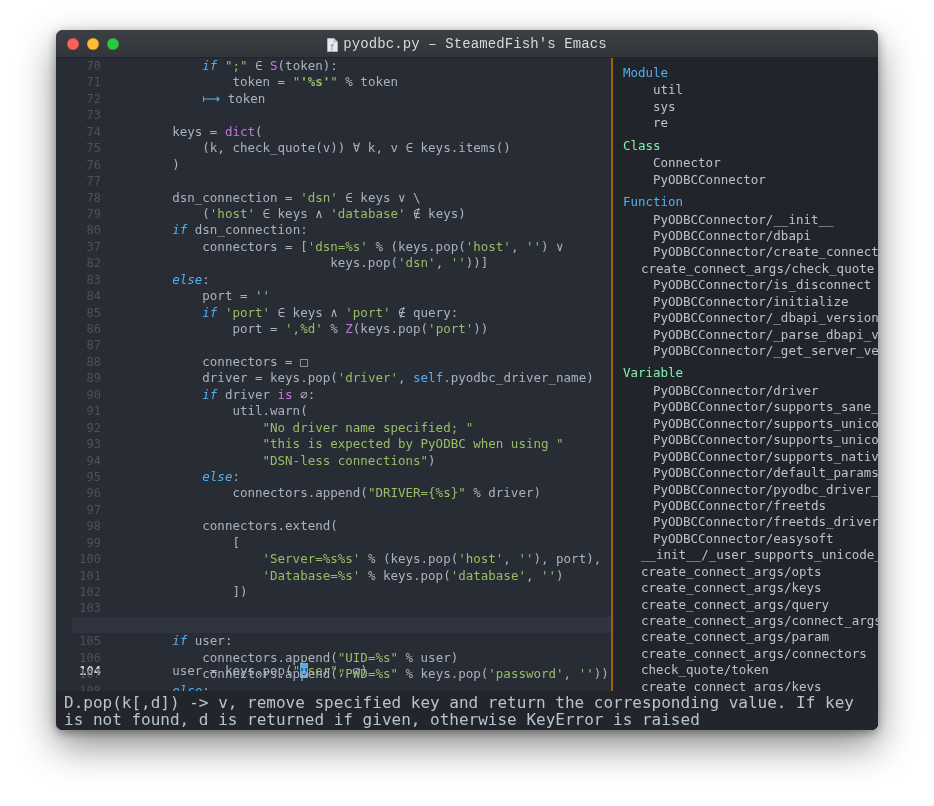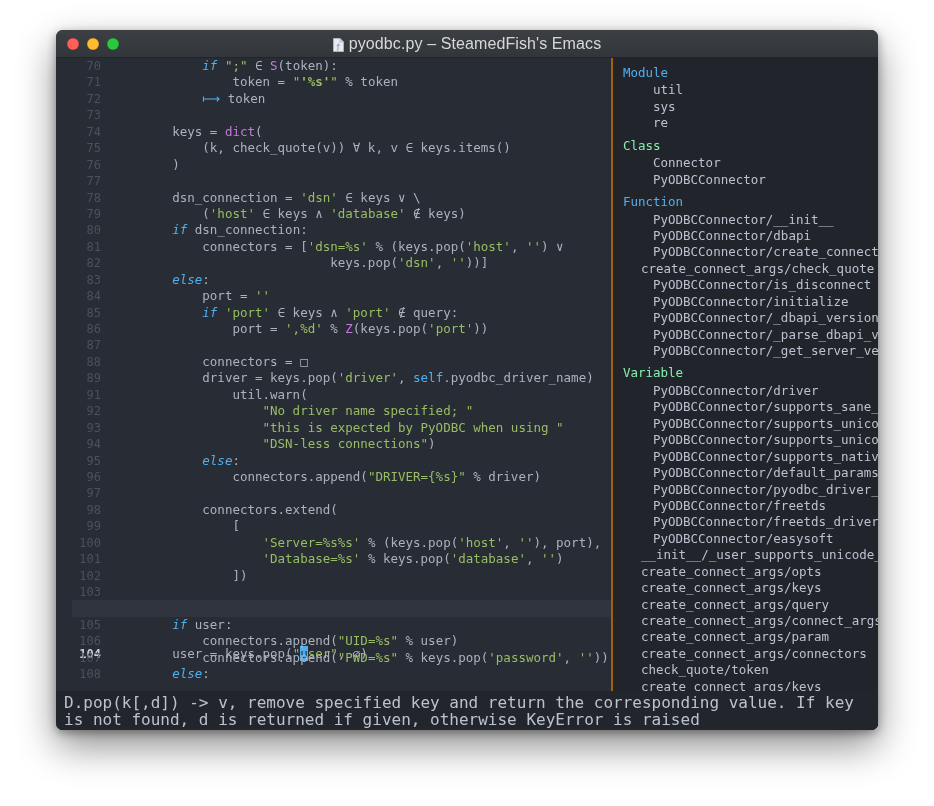--- a/index.html
+++ b/index.html
@@ -25,21 +25,21 @@
   .dot{width:12px;height:12px;border-radius:50%;}
   .dot.red{background:#ff5f57;box-shadow:inset 0 0 0 .5px rgba(0,0,0,.25);}
   .dot.yellow{background:#febc2e;box-shadow:inset 0 0 0 .5px rgba(0,0,0,.25);}
   .dot.green{background:#28c840;box-shadow:inset 0 0 0 .5px rgba(0,0,0,.25);}
   #title-wrap{
     position:absolute;left:0;right:0;top:0;height:27px;
     display:flex;align-items:center;justify-content:center;gap:5px;
     pointer-events:none;
   }
   #title-text{
-    font-family:Liberation Sans, sans-serif;font-size:16px;color:#d8d8d8;
+    font-family:Liberation Mono, monospace;font-size:14px;color:#d8d8d8;
     letter-spacing:.1px;
   }
   #file-icon{width:11px;height:14px;position:relative;display:inline-block;}
 
   
   #body-area{position:relative;height:673px;background:#282c34;display:flex;}
 
   
   #code-pane{
     position:relative;width:551px;height:634px;overflow:hidden;
@@ -154,29 +154,30 @@
             <div class="line"><span class="lnum">71</span><span class="code"><span class="code">                token = </span><span class="str">"</span><span class="esc">'%s'</span><span class="str">"</span><span class="code"> % token</span></span></div>
             <div class="line"><span class="lnum">72</span><span class="code"><span class="code">            </span><span class="sym">⟼</span><span class="code"> token</span></span></div>
             <div class="line"><span class="lnum">73</span><span class="code"><span class="code"></span></span></div>
             <div class="line"><span class="lnum">74</span><span class="code"><span class="code">        keys = </span><span class="kwd">dict</span><span class="code">(</span></span></div>
             <div class="line"><span class="lnum">75</span><span class="code"><span class="code">            (k, check_quote(v)) ∀ k, v ∈ keys.items()</span></span></div>
             <div class="line"><span class="lnum">76</span><span class="code"><span class="code">        )</span></span></div>
             <div class="line"><span class="lnum">77</span><span class="code"><span class="code"></span></span></div>
             <div class="line"><span class="lnum">78</span><span class="code"><span class="code">        dsn_connection = </span><span class="str">'dsn'</span><span class="code"> ∈ keys ∨ \</span></span></div>
             <div class="line"><span class="lnum">79</span><span class="code"><span class="code">            (</span><span class="str">'host'</span><span class="code"> ∈ keys ∧ </span><span class="str">'database'</span><span class="code"> ∉ keys)</span></span></div>
             <div class="line"><span class="lnum">80</span><span class="code"><span class="code">        </span><span class="kw">if </span><span class="code">dsn_connection:</span></span></div>
-            <div class="line"><span class="lnum">81</span><span class="code"><span class="code">            connectors = [</span><span class="str">'dsn=%s'</span><span class="code"> % (keys.pop(</span><span class="str">'host'</span><span class="code">, </span><span class="str">''</span><span class="code">) ∨</span></span></div>
+            <div class="line"><span class="lnum">37</span><span class="code"><span class="code">            connectors = [</span><span class="str">'dsn=%s'</span><span class="code"> % (keys.pop(</span><span class="str">'host'</span><span class="code">, </span><span class="str">''</span><span class="code">) ∨</span></span></div>
             <div class="line"><span class="lnum">82</span><span class="code"><span class="code">                             keys.pop(</span><span class="str">'dsn'</span><span class="code">, </span><span class="str">''</span><span class="code">))]</span></span></div>
             <div class="line"><span class="lnum">83</span><span class="code"><span class="code">        </span><span class="kw">else</span><span class="code">:</span></span></div>
             <div class="line"><span class="lnum">84</span><span class="code"><span class="code">            port = </span><span class="str">''</span></span></div>
             <div class="line"><span class="lnum">85</span><span class="code"><span class="code">            </span><span class="kw">if </span><span class="str">'port'</span><span class="code"> ∈ keys ∧ </span><span class="str">'port'</span><span class="code"> ∉ query:</span></span></div>
             <div class="line"><span class="lnum">86</span><span class="code"><span class="code">                port = </span><span class="str">',%d'</span><span class="code"> % </span><span class="kwd">Z</span><span class="code">(keys.pop(</span><span class="str">'port'</span><span class="code">))</span></span></div>
             <div class="line"><span class="lnum">87</span><span class="code"><span class="code"></span></span></div>
             <div class="line"><span class="lnum">88</span><span class="code"><span class="code">            connectors = □</span></span></div>
             <div class="line"><span class="lnum">89</span><span class="code"><span class="code">            driver = keys.pop(</span><span class="str">'driver'</span><span class="code">, </span><span class="self">self</span><span class="code">.pyodbc_driver_name)</span></span></div>
+            <div class="line"><span class="lnum">90</span><span class="code"><span class="code">            </span><span class="kw">if </span><span class="code">driver </span><span class="kwd">is</span><span class="code"> ∅:</span></span></div>
             <div class="line"><span class="lnum">91</span><span class="code"><span class="code">                util.warn(</span></span></div>
             <div class="line"><span class="lnum">92</span><span class="code"><span class="code">                    </span><span class="str">"No driver name specified; "</span></span></div>
             <div class="line"><span class="lnum">93</span><span class="code"><span class="code">                    </span><span class="str">"this is expected by PyODBC when using "</span></span></div>
             <div class="line"><span class="lnum">94</span><span class="code"><span class="code">                    </span><span class="str">"DSN-less connections"</span><span class="code">)</span></span></div>
             <div class="line"><span class="lnum">95</span><span class="code"><span class="code">            </span><span class="kw">else</span><span class="code">:</span></span></div>
             <div class="line"><span class="lnum">96</span><span class="code"><span class="code">                connectors.append(</span><span class="str">"DRIVER={%s}"</span><span class="code"> % driver)</span></span></div>
             <div class="line"><span class="lnum">97</span><span class="code"><span class="code"></span></span></div>
             <div class="line"><span class="lnum">98</span><span class="code"><span class="code">            connectors.extend(</span></span></div>
             <div class="line"><span class="lnum">99</span><span class="code"><span class="code">                [</span></span></div>
             <div class="line"><span class="lnum">100</span><span class="code"><span class="code">                    </span><span class="str">'Server=%s%s'</span><span class="code"> % (keys.pop(</span><span class="str">'host'</span><span class="code">, </span><span class="str">''</span><span class="code">), port),</span></span></div>

